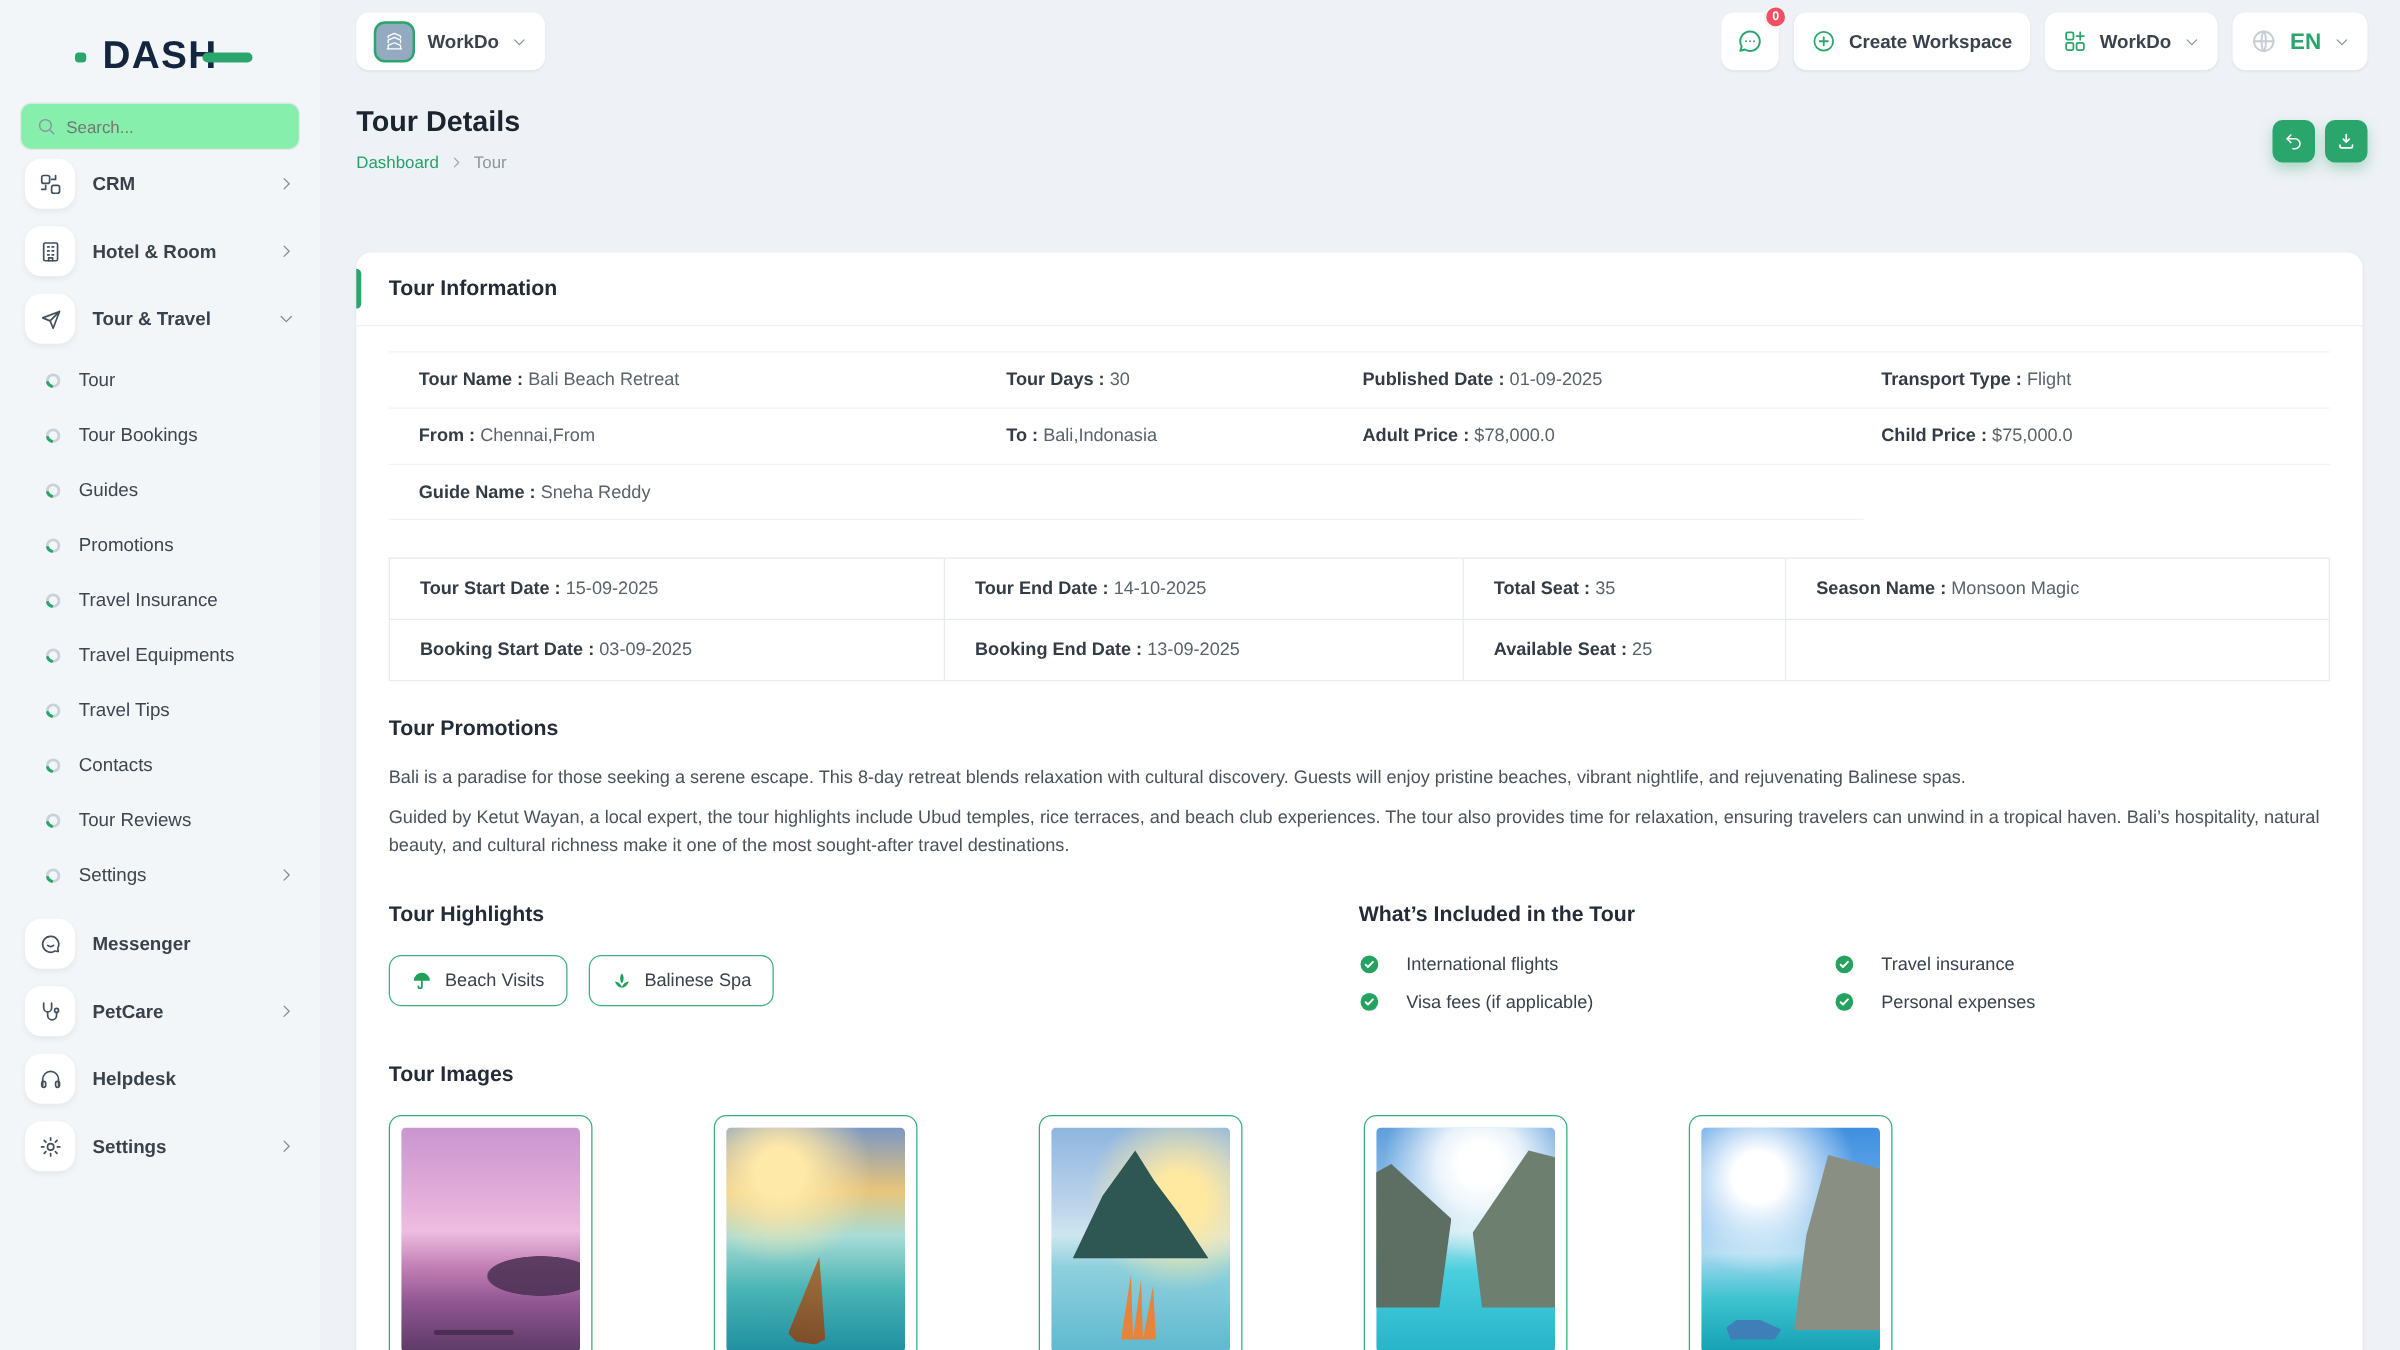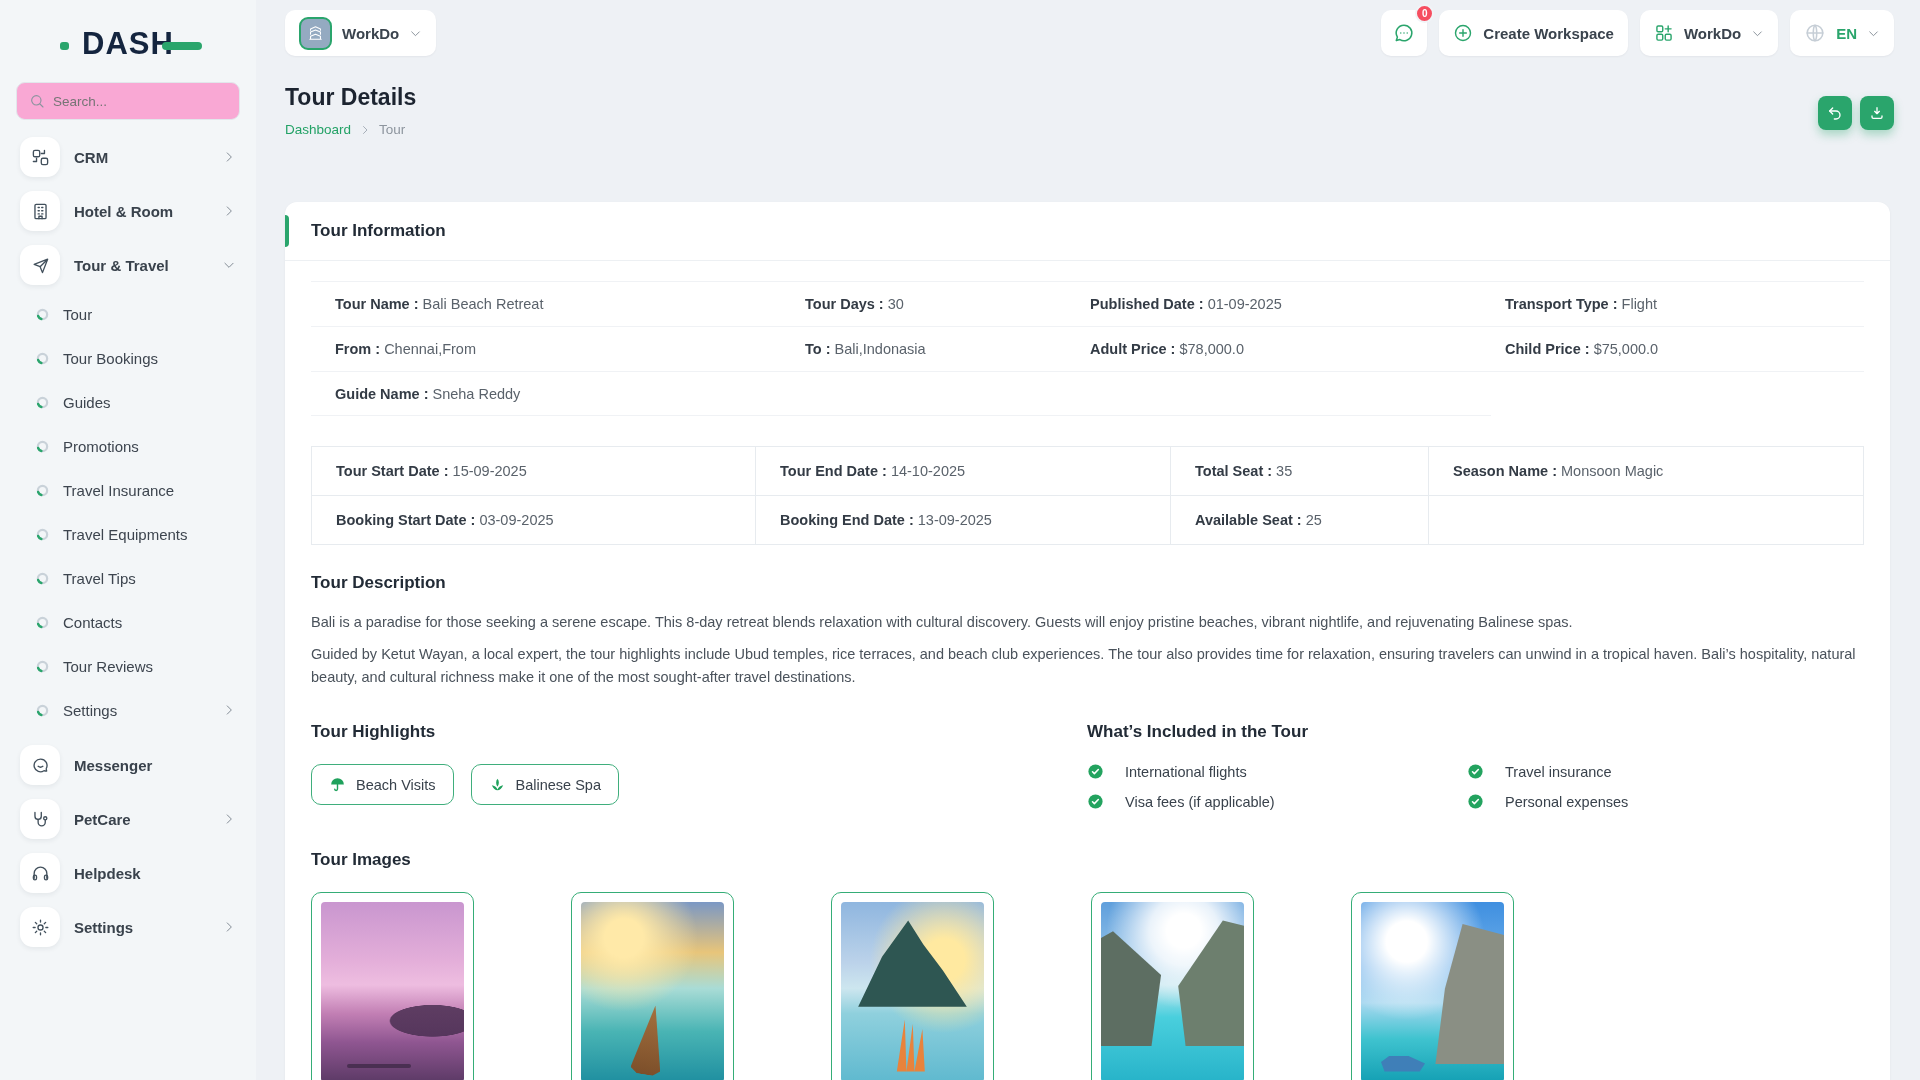--- a/index.html
+++ b/index.html
@@ -9,40 +9,40 @@
 
   
   .si { fill:none; stroke:currentColor; stroke-width:1.7; stroke-linecap:round; stroke-linejoin:round; }
 
   
   .sidebar { width:256px; min-width:256px; height:1080px; padding:16px 16px 10px; background:#f3f6f8; }
   .logo { position:relative; display:flex; justify-content:center; align-items:center; height:48px; margin:4px 0 14px; cursor:pointer; }
   .logo-text { font-size:31px; font-weight:800; letter-spacing:1px; color:#14253f; }
   .logo-dot { position:absolute; left:44px; top:22px; width:9px; height:8px; border-radius:3px; background:#2aa56c; }
   .logo-bar { position:absolute; right:38px; top:22px; width:40px; height:8px; border-radius:4px; background:#2aa56c; }
-  .search { height:38px; background:#f9a8d4; border:1px solid #e2e7ec; border-radius:9px; display:flex; align-items:center; gap:8px; padding:0 12px; color:#8b949e; margin-bottom:10px; }
+  .search { height:38px; background:#86efac; border:1px solid #e2e7ec; border-radius:9px; display:flex; align-items:center; gap:8px; padding:0 12px; color:#8b949e; }
   .search input { border:none; outline:none; background:transparent; font-size:13.5px; color:#57606a; width:100%; font-family:inherit; }
   .nav-item { display:flex; align-items:center; gap:14px; padding:7px 4px; cursor:pointer; }
   .icon-tile { width:40px; height:40px; min-width:40px; background:#fff; border-radius:13px; box-shadow:0 2px 5px rgba(30,41,59,.07); display:flex; align-items:center; justify-content:center; color:#42505c; }
   .nav-label { flex:1; font-size:15px; font-weight:700; color:#39424c; }
   .chev { color:#828b94; display:flex; }
   .sub-item { display:flex; align-items:center; gap:14px; padding:13.5px 4px 13.5px 20px; cursor:pointer; }
   .sub-item .nav-label { font-weight:400; font-size:15px; color:#3d454f; }
   .sub-dot { display:flex; min-width:13px; }
 
   
   .main { flex:1; display:flex; flex-direction:column; padding:0 26px 0 29px; }
   .topbar { height:66px; display:flex; align-items:center; justify-content:space-between; padding-top:10px; }
   .pill { background:#fff; border-radius:10px; height:46px; display:flex; align-items:center; gap:10px; padding:0 14px; box-shadow:0 1px 2px rgba(15,23,42,.05); cursor:pointer; }
   .pill-label { font-size:15px; font-weight:600; color:#3a434d; }
   .ws-avatar { width:33px; height:33px; border-radius:9px; background:#94aac1; border:2px solid #2aa56c; display:flex; align-items:center; justify-content:center; color:#fff; }
   .top-right { display:flex; gap:12px; align-items:center; }
   .icon-pill { position:relative; width:46px; justify-content:center; padding:0; color:#2aa56c; }
   .badge { position:absolute; top:-6px; right:-7px; min-width:19px; height:19px; border-radius:10px; background:#f64e60; border:2px solid #f1f4f7; color:#fff; font-size:10px; font-weight:700; display:flex; align-items:center; justify-content:center; }
-  .lang-code { font-size:15px; font-weight:700; color:#2aa56c; }
+  .lang-code { font-size:18px; font-weight:700; color:#2aa56c; }
   .globe { color:#c6ced6; display:flex; }
 
   
   .page-head { display:flex; justify-content:space-between; align-items:flex-start; margin-top:28px; }
   .page-title { font-size:23px; font-weight:700; color:#1c2430; }
   .breadcrumb { margin-top:11px; font-size:13.5px; display:flex; align-items:center; gap:8px; }
   .bc-link { color:#23a266; cursor:pointer; }
   .bc-sep { color:#9aa3ad; display:flex; }
   .bc-cur { color:#8d959e; }
   .head-actions { display:flex; gap:8px; margin-top:12px; }
@@ -474,21 +474,21 @@
           <div class="sched-cell"><span class="fl">Season Name :</span> <span class="fv">Monsoon Magic</span></div>
         </div>
         <div class="sched-row">
           <div class="sched-cell"><span class="fl">Booking Start Date :</span> <span class="fv">03-09-2025</span></div>
           <div class="sched-cell"><span class="fl">Booking End Date :</span> <span class="fv">13-09-2025</span></div>
           <div class="sched-cell"><span class="fl">Available Seat :</span> <span class="fv">25</span></div>
           <div class="sched-cell"><span class="fl"></span> <span class="fv"></span></div>
         </div>
       </div>
 
-      <div class="sec-heading">Tour Description</div>
+      <div class="sec-heading">Tour Promotions</div>
       <p class="para p1">Bali is a paradise for those seeking a serene escape. This 8-day retreat blends relaxation with cultural discovery. Guests will enjoy pristine beaches, vibrant nightlife, and rejuvenating Balinese spas.</p>
       <p class="para p2">Guided by Ketut Wayan, a local expert, the tour highlights include Ubud temples, rice terraces, and beach club experiences. The tour also provides time for relaxation, ensuring travelers can unwind in a tropical haven. Bali’s hospitality, natural beauty, and cultural richness make it one of the most sought-after travel destinations.</p>
 
       <div class="two-col">
         <div>
           <div class="col-heading">Tour Highlights</div>
           <div class="badges">
             <div class="hbadge">
               <span class="bicon">
                 <svg width="17" height="17" viewBox="0 0 24 24">

